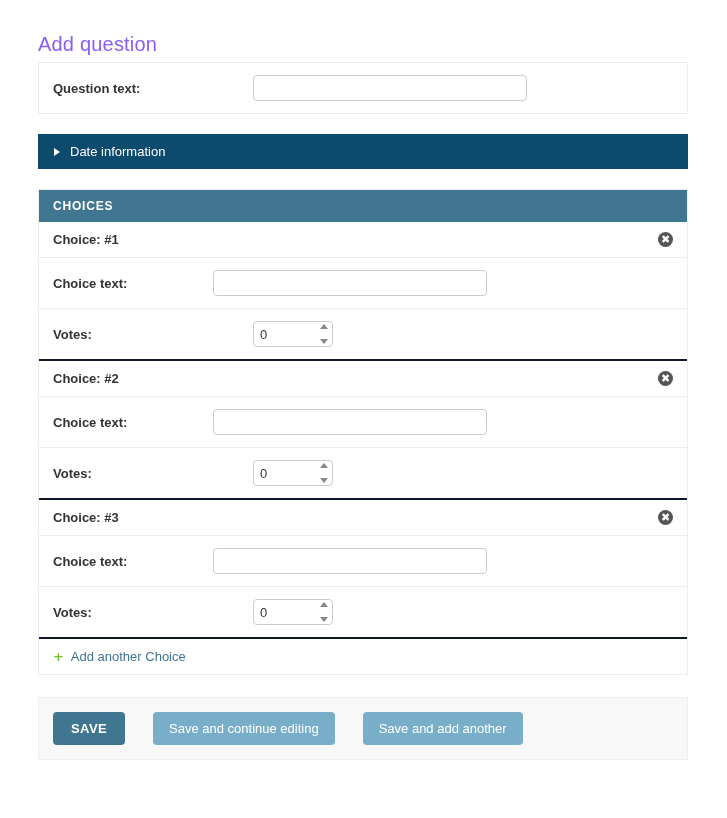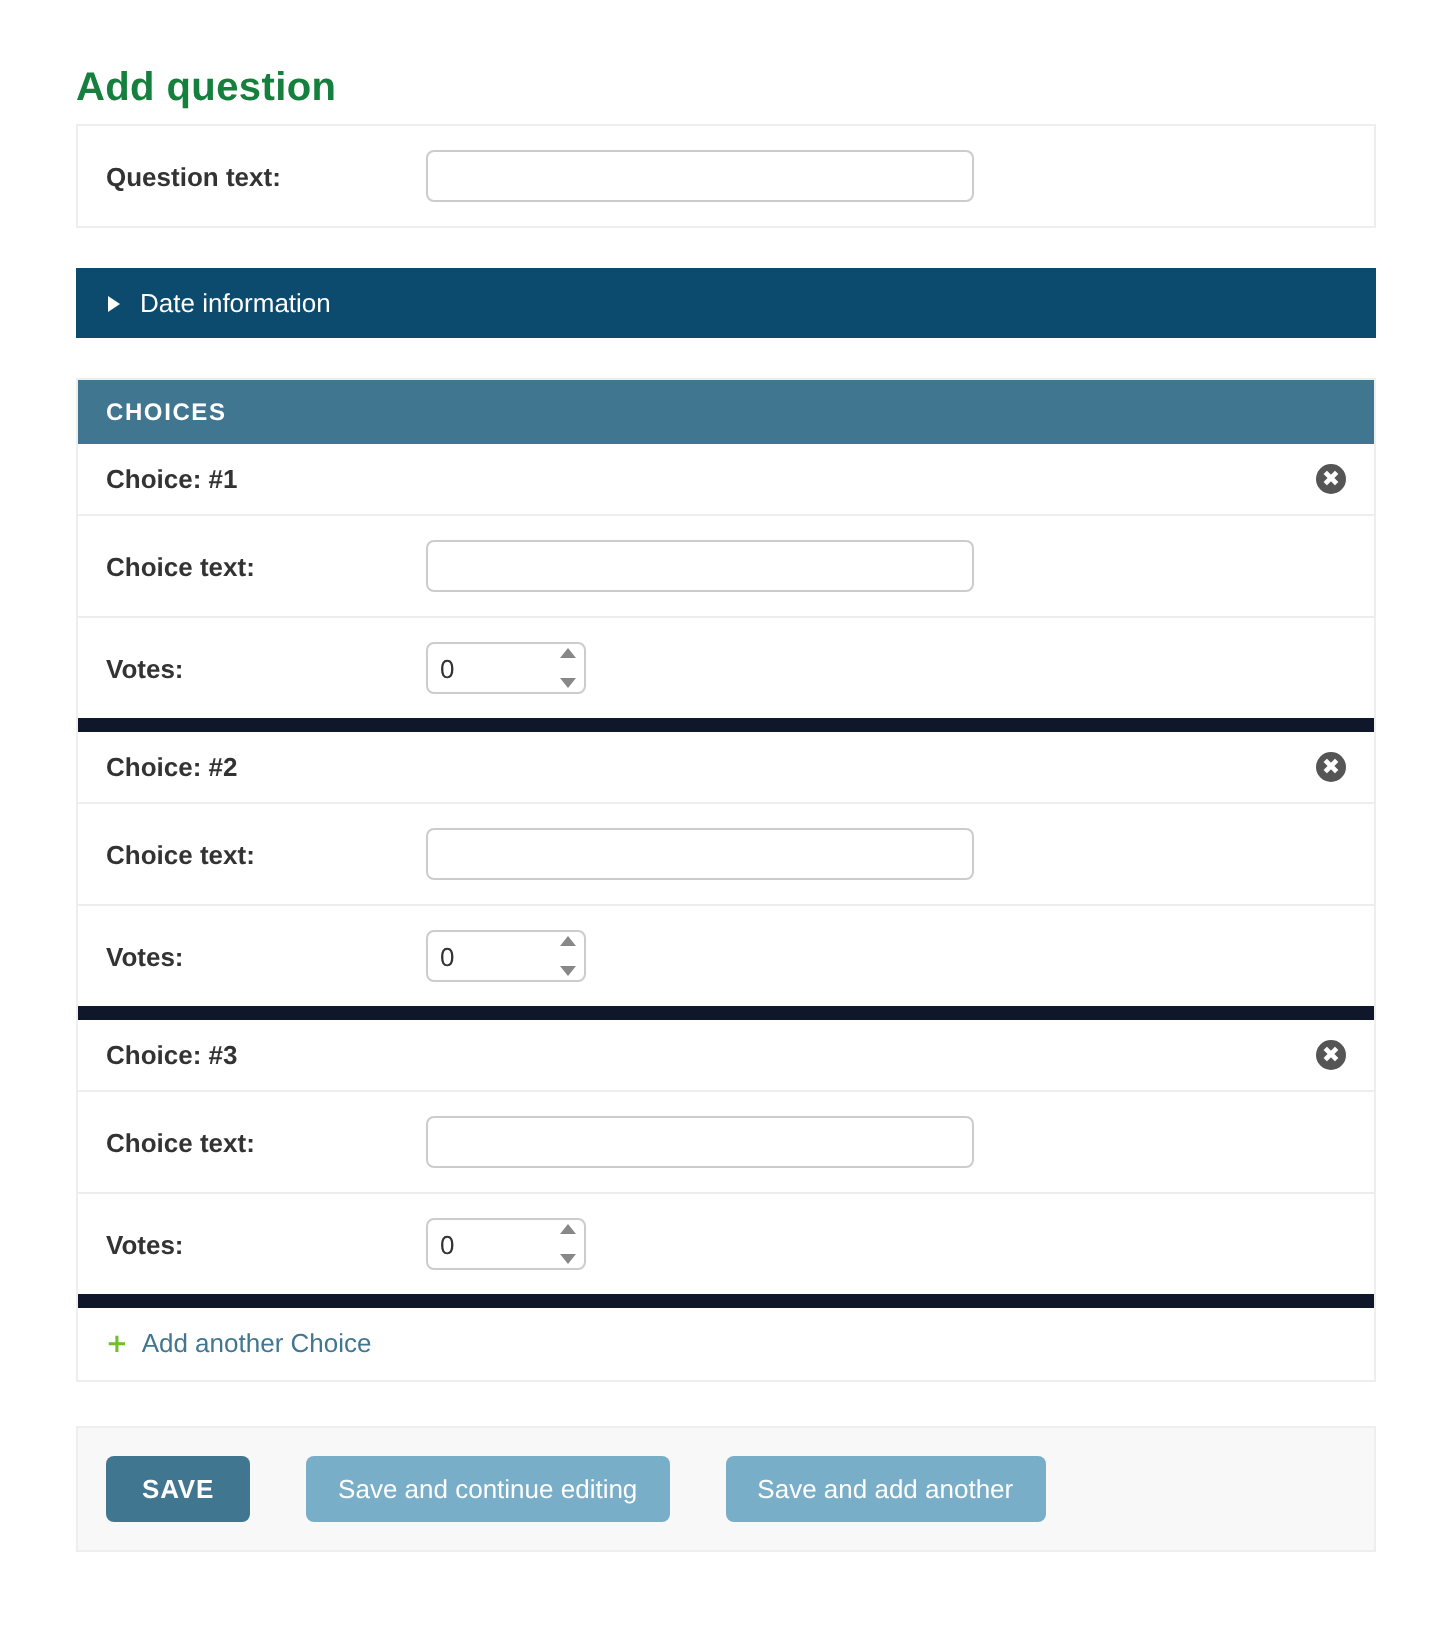--- a/index.html
+++ b/index.html
@@ -18,22 +18,22 @@
     width: 727px;
     height: 818px;
     overflow: hidden;
     background: #ffffff;
   }
   .page-title {
     position: absolute;
     left: 38px;
     top: 20px;
     font-size: 20px;
-    font-weight: bold;
-    color: #15803d;
+    font-weight: normal;
+    color: #8b5cf6;
     letter-spacing: 0.2px;
   }
 
   .content {
     position: absolute;
     left: 38px;
     top: 62px;
     width: 650px;
   }
 
@@ -43,21 +43,21 @@
     border: 1px solid #eeeeee;
     margin-bottom: 20px;
   }
   .form-row {
     display: flex;
     align-items: flex-start;
     padding: 12px 14px;
     border-bottom: 1px solid #eeeeee;
     background: #ffffff;
   }
-  .form-row:last-child { border-bottom: none; }
+  .form-row:last-child { border-bottom: none; gap: 40px; }
   .form-row label {
     width: 160px;
     flex: 0 0 160px;
     font-weight: bold;
     font-size: 13px;
     color: #333333;
     padding-top: 6px;
   }
   input[type="text"] {
     width: 274px;
@@ -139,21 +139,21 @@
     background: #417690;
     color: #ffffff;
     font-size: 12px;
     font-weight: bold;
     letter-spacing: 0.8px;
     padding: 9px 14px;
     text-transform: uppercase;
   }
   .inline-related {
     position: relative;
-    border-bottom: 7px solid #0f172a;
+    border-bottom: 2px solid #0f172a;
   }
   .inline-related > h3 {
     margin: 0;
     padding: 10px 14px;
     font-size: 13px;
     font-weight: normal;
     color: #666666;
     border-bottom: 1px solid #eeeeee;
     background: #ffffff;
   }

